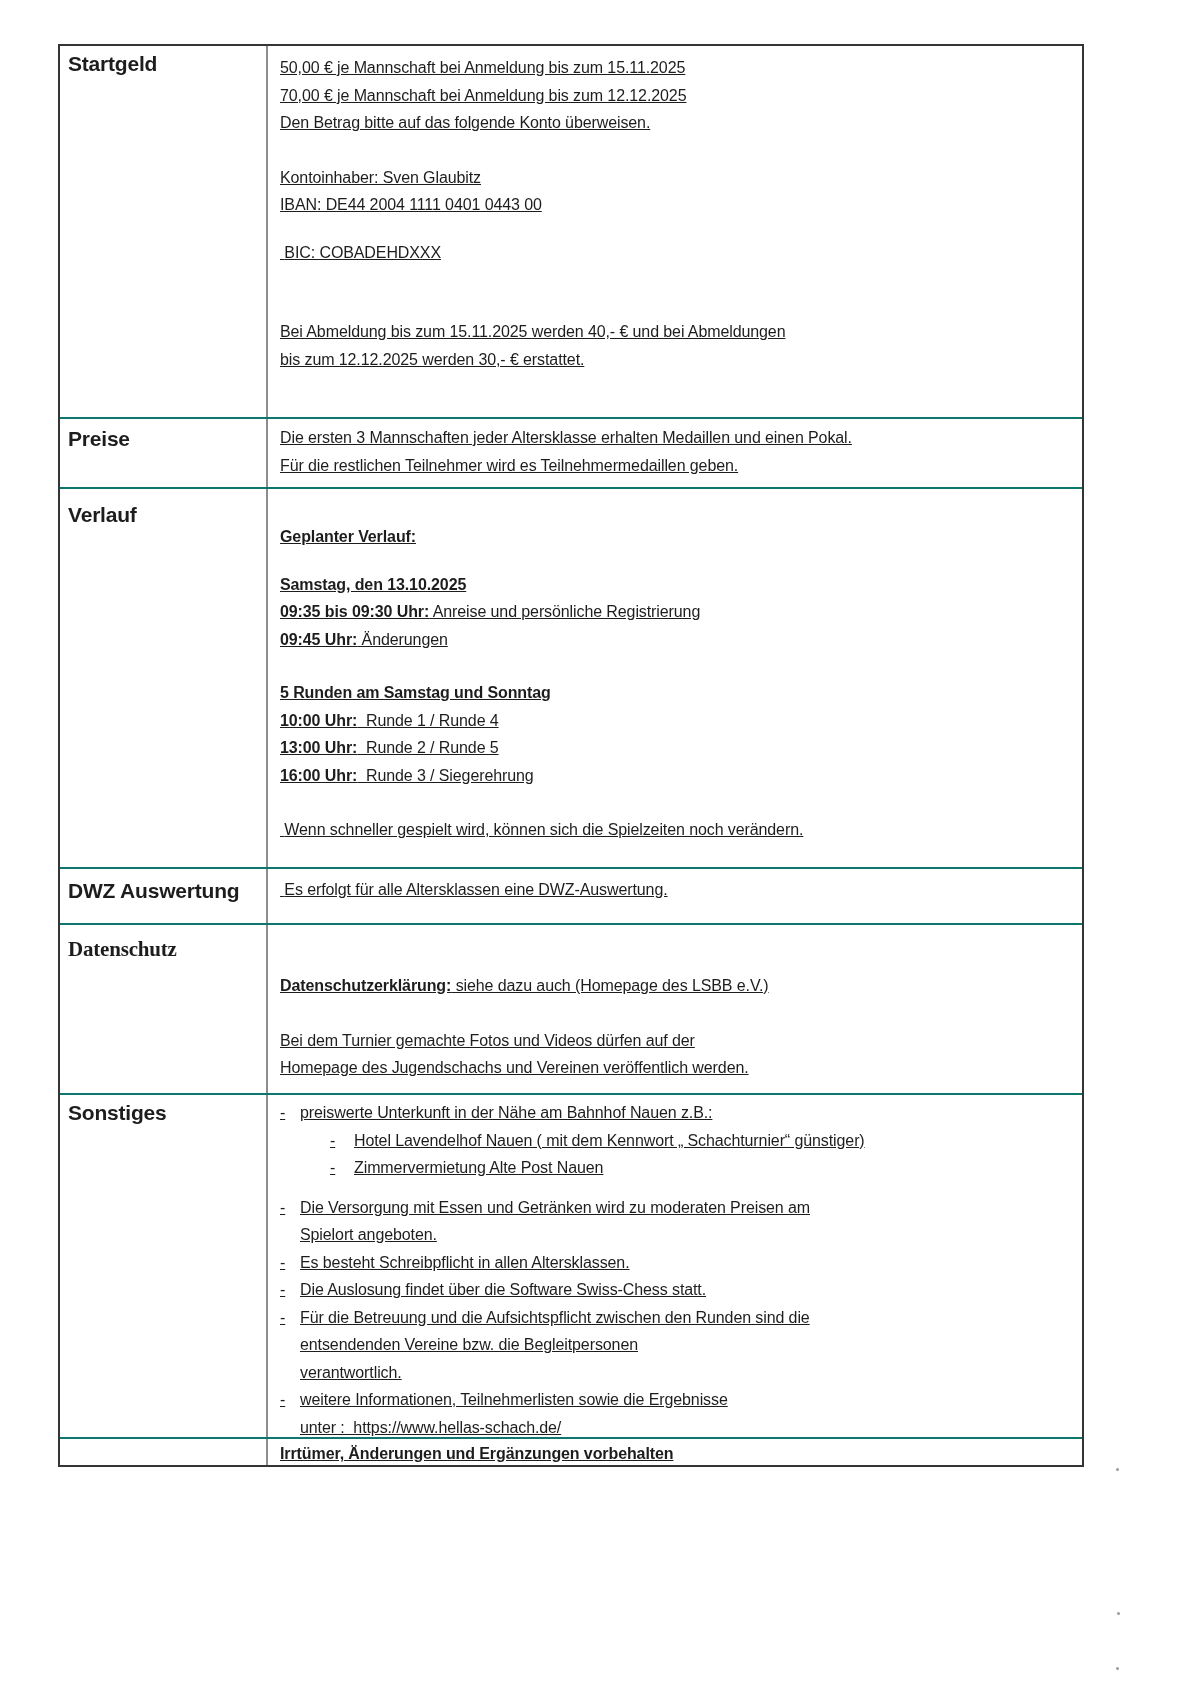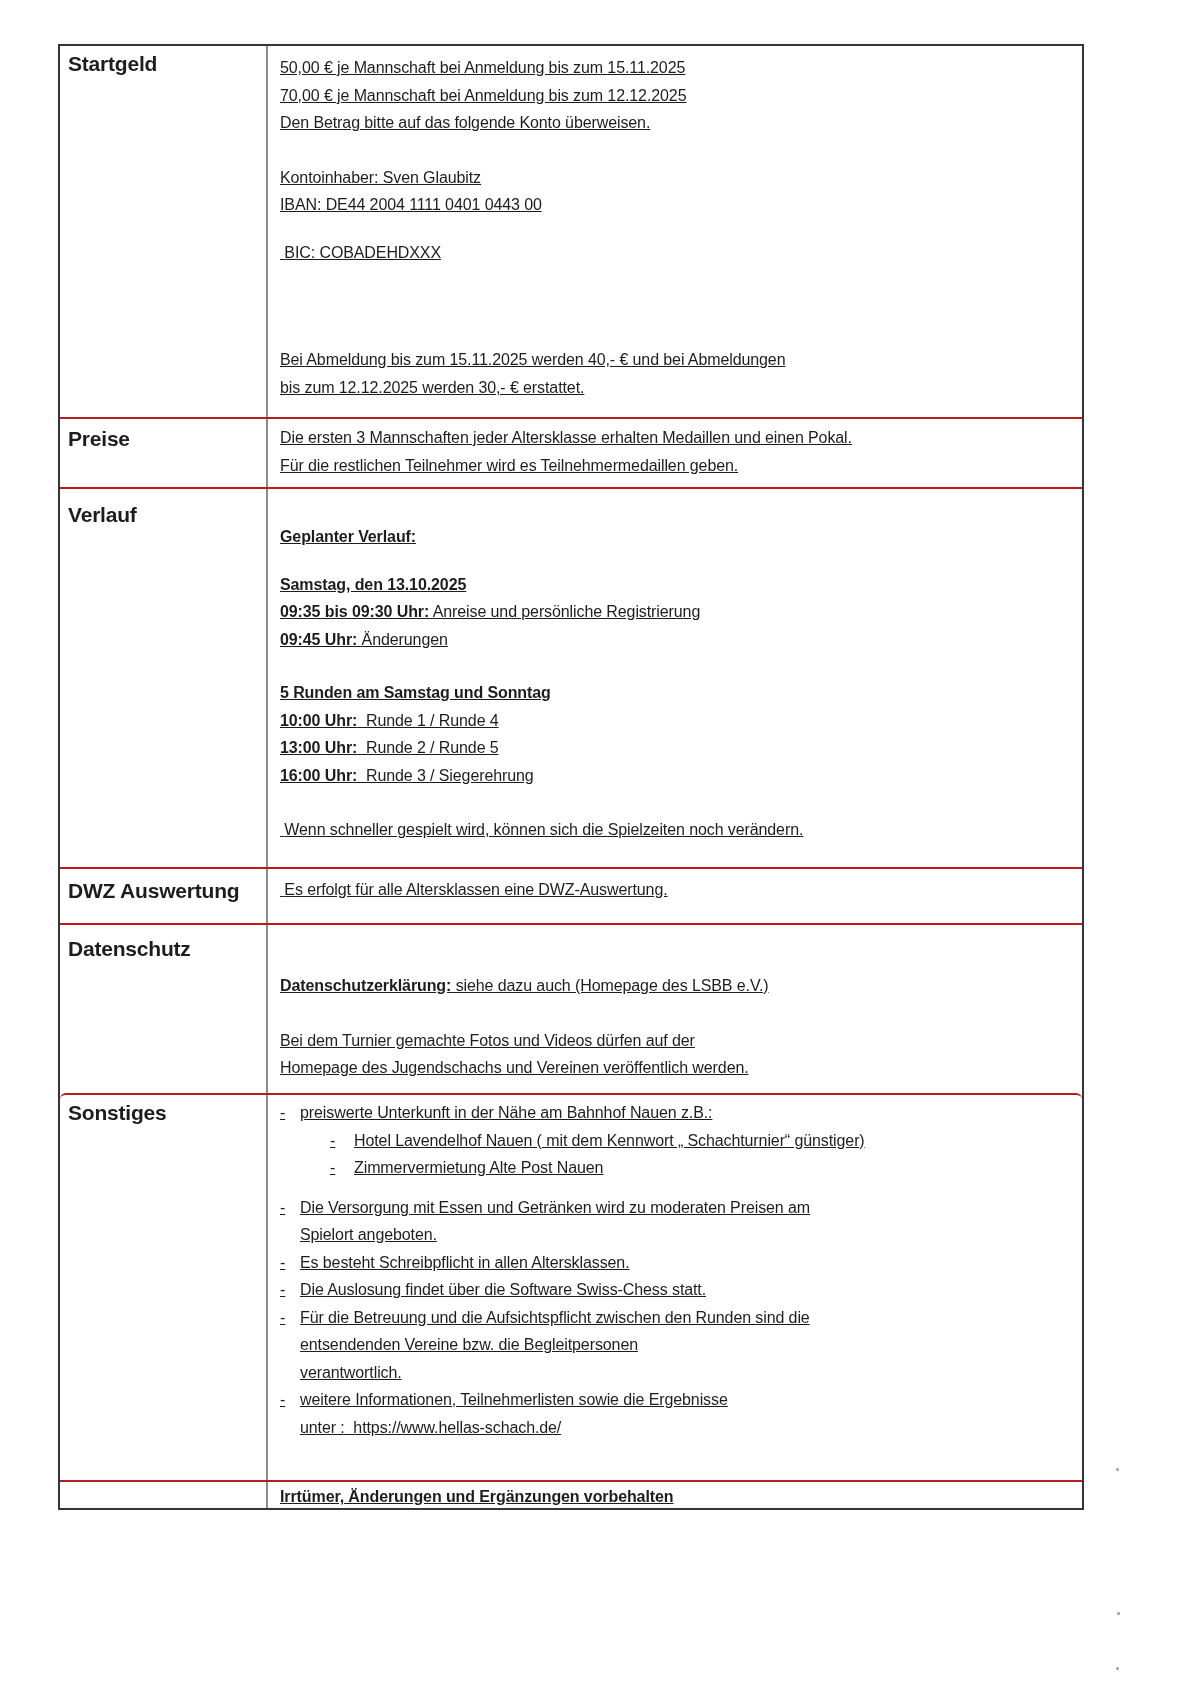--- a/index.html
+++ b/index.html
@@ -6,21 +6,21 @@
   body{
     width:1190px;height:1683px;background:#ffffff;position:relative;
     font-family:"Liberation Sans","DejaVu Sans",sans-serif;color:#1d1d1d;
     overflow:hidden;
   }
   .doc-table{
     position:absolute;left:58px;top:44px;width:1022px;
     border:2px solid #353535;background:#ffffff;box-sizing:content-box;
   }
   .row{display:flex;box-sizing:border-box;overflow:hidden;}
-  .row + .row{border-top:2px solid #b91c1c;justify-content:flex-end;}
+  .row + .row{border-top:2px solid #0f766e;justify-content:flex-end;}
   .label-cell{
     width:208px;flex:none;border-right:2px solid #8d8d8d;
     box-sizing:border-box;padding-left:8px;
   }
   .label-text{
     font-weight:bold;font-size:21px;letter-spacing:-0.2px;line-height:24px;
   }
   .content-cell{
     flex:1;box-sizing:border-box;padding-left:12px;padding-right:2px;min-width:0;
   }
@@ -47,21 +47,21 @@
         <div class="cell label-cell">
           <div class="label-text" style="padding-top: 6px;">Startgeld</div>
         </div>
         <div class="cell content-cell" style="padding-top: 8px;">
           <div class="line"><span>50,00 € je Mannschaft bei Anmeldung bis zum 15.11.2025</span></div>
           <div class="line"><span>70,00 € je Mannschaft bei Anmeldung bis zum 12.12.2025</span></div>
           <div class="line" style=""><span>Den Betrag bitte auf das folgende Konto überweisen.</span></div>
           <div class="line" style="margin-top: 27px;"><span>Kontoinhaber: Sven Glaubitz</span></div>
           <div class="line"><span>IBAN: DE44 2004 1111 0401 0443 00</span></div>
           <div class="line" style="margin-top: 20px;"><span> BIC: COBADEHDXXX</span></div>
-          <div class="line" style="margin-top: 80px;"><span>Bei Abmeldung bis zum 15.11.2025 werden 40,- € und bei Abmeldungen</span></div>
+          <div class="line" style="margin-top: 52px;"><span>Bei Abmeldung bis zum 15.11.2025 werden 40,- € und bei Abmeldungen</span></div>
           <div class="line"><span>bis zum 12.12.2025 werden 30,- € erstattet.</span></div>
         </div>
       </div>
       <div class="row" style="height: 70px;">
         <div class="cell label-cell">
           <div class="label-text" style="padding-top: 8px;">Preise</div>
         </div>
         <div class="cell content-cell" style="padding-top: 5px;">
           <div class="line"><span>Die ersten 3 Mannschaften jeder Altersklasse erhalten Medaillen und einen Pokal.</span></div>
           <div class="line"><span>Für die restlichen Teilnehmer wird es Teilnehmermedaillen geben.</span></div>
@@ -86,29 +86,29 @@
       <div class="row" style="height: 56px;">
         <div class="cell label-cell">
           <div class="label-text" style="padding-top: 10px;">DWZ Auswertung</div>
         </div>
         <div class="cell content-cell" style="padding-top: 7px;">
           <div class="line"><span> Es erfolgt für alle Altersklassen eine DWZ-Auswertung.</span></div>
         </div>
       </div>
       <div class="row" style="height: 170px;">
         <div class="cell label-cell">
-          <div class="label-text" style="padding-top: 12px;">Datenschutz</div>
+          <div class="label-text" style="padding-top: 12px; font-family: Liberation Serif, serif;">Datenschutz</div>
         </div>
         <div class="cell content-cell" style="padding-top: 7px; margin-top: 40px;">
           <div class="line"><span class="bold">Datenschutzerklärung:</span><span> siehe dazu auch (Homepage des LSBB e.V.)</span></div>
           <div class="line" style="margin-top: 27px;"><span>Bei dem Turnier gemachte Fotos und Videos dürfen auf der</span></div>
           <div class="line"><span>Homepage des Jugendschachs und Vereinen veröffentlich werden.</span></div>
         </div>
       </div>
-      <div class="row" style="height: 387px; border-radius: 6px;">
+      <div class="row" style="height: 344px;">
         <div class="cell label-cell">
           <div class="label-text" style="padding-top: 6px;">Sonstiges</div>
         </div>
         <div class="cell content-cell" style="padding-top: 4px;">
           <div class="line bline b1"><span class="dash">-</span><span><span>preiswerte Unterkunft in der Nähe am Bahnhof Nauen z.B.:</span></span></div>
           <div class="line bline b2"><span class="dash">-</span><span><span>Hotel Lavendelhof Nauen ( mit dem Kennwort „ Schachturnier“ günstiger)</span></span></div>
           <div class="line bline b2"><span class="dash">-</span><span><span>Zimmervermietung Alte Post Nauen</span></span></div>
           <div class="line bline b1" style="margin-top: 12px;"><span class="dash">-</span><span><span>Die Versorgung mit Essen und Getränken wird zu moderaten Preisen am</span></span></div>
           <div class="line i1"><span>Spielort angeboten.</span></div>
           <div class="line bline b1"><span class="dash">-</span><span><span>Es besteht Schreibpflicht in allen Altersklassen.</span></span></div>

